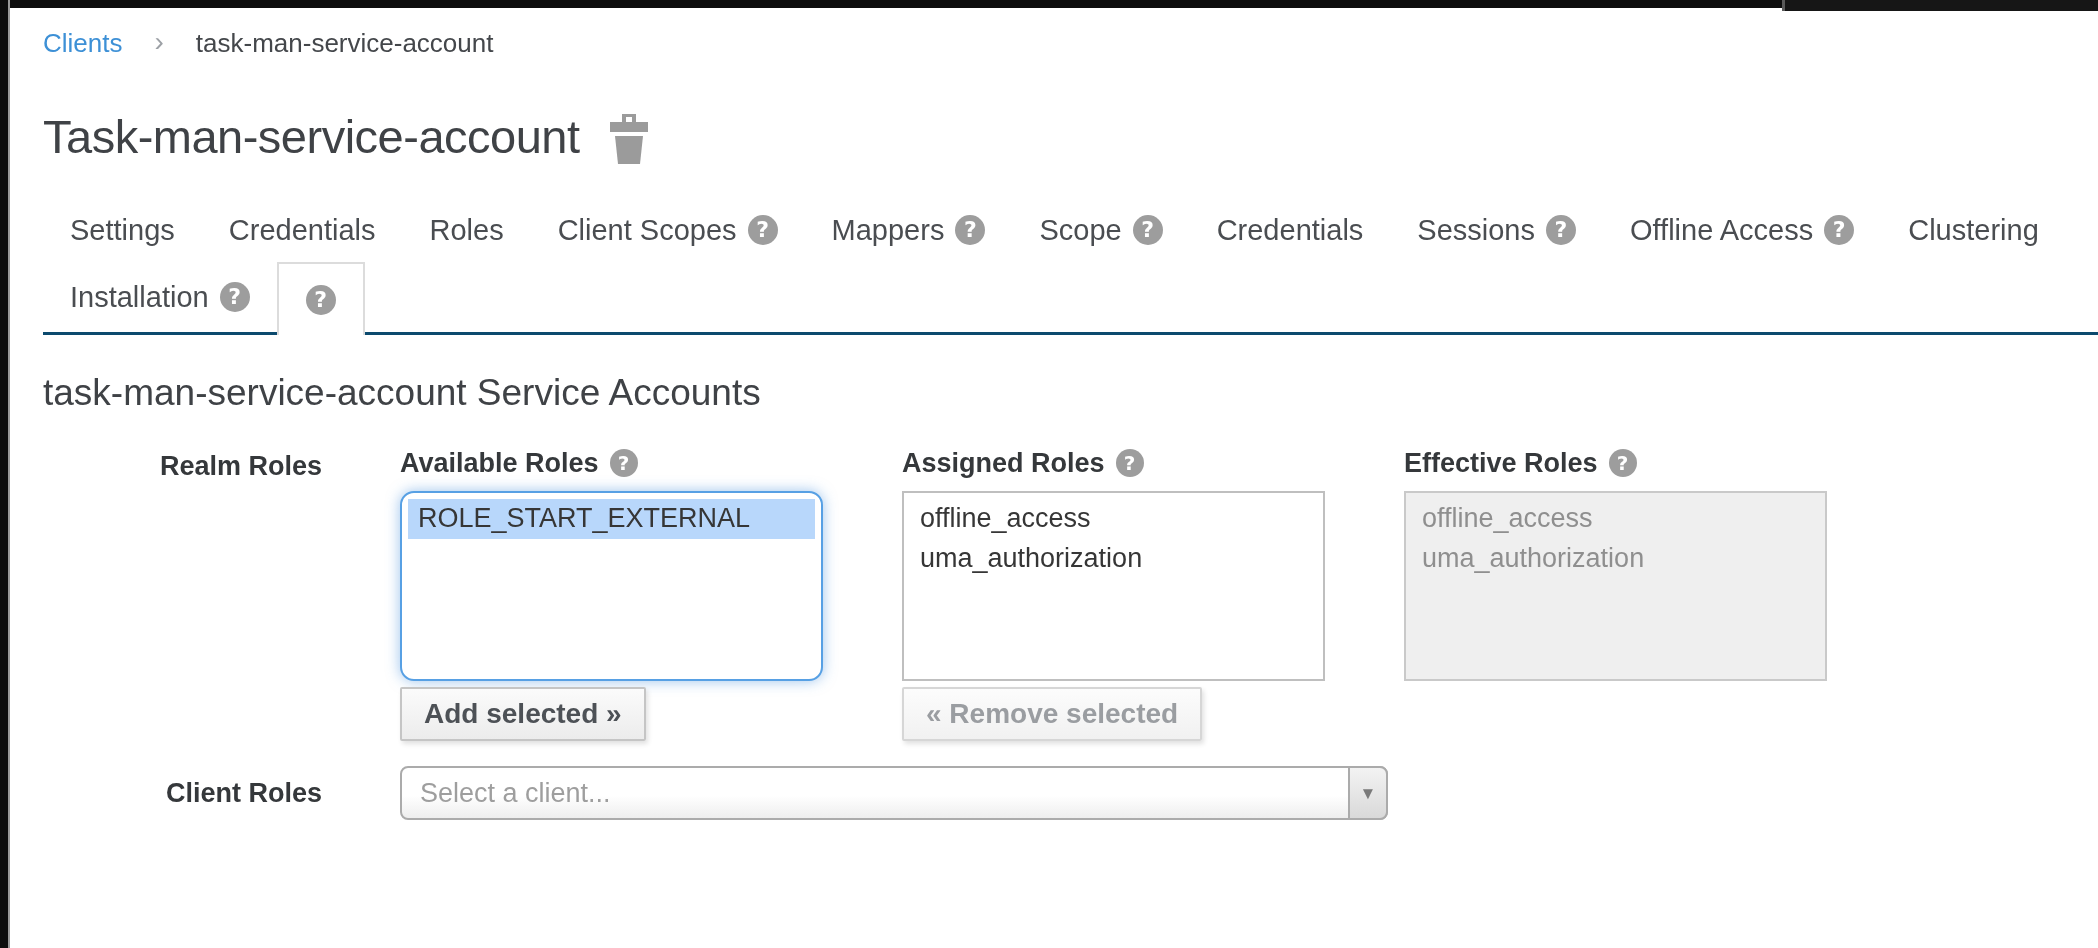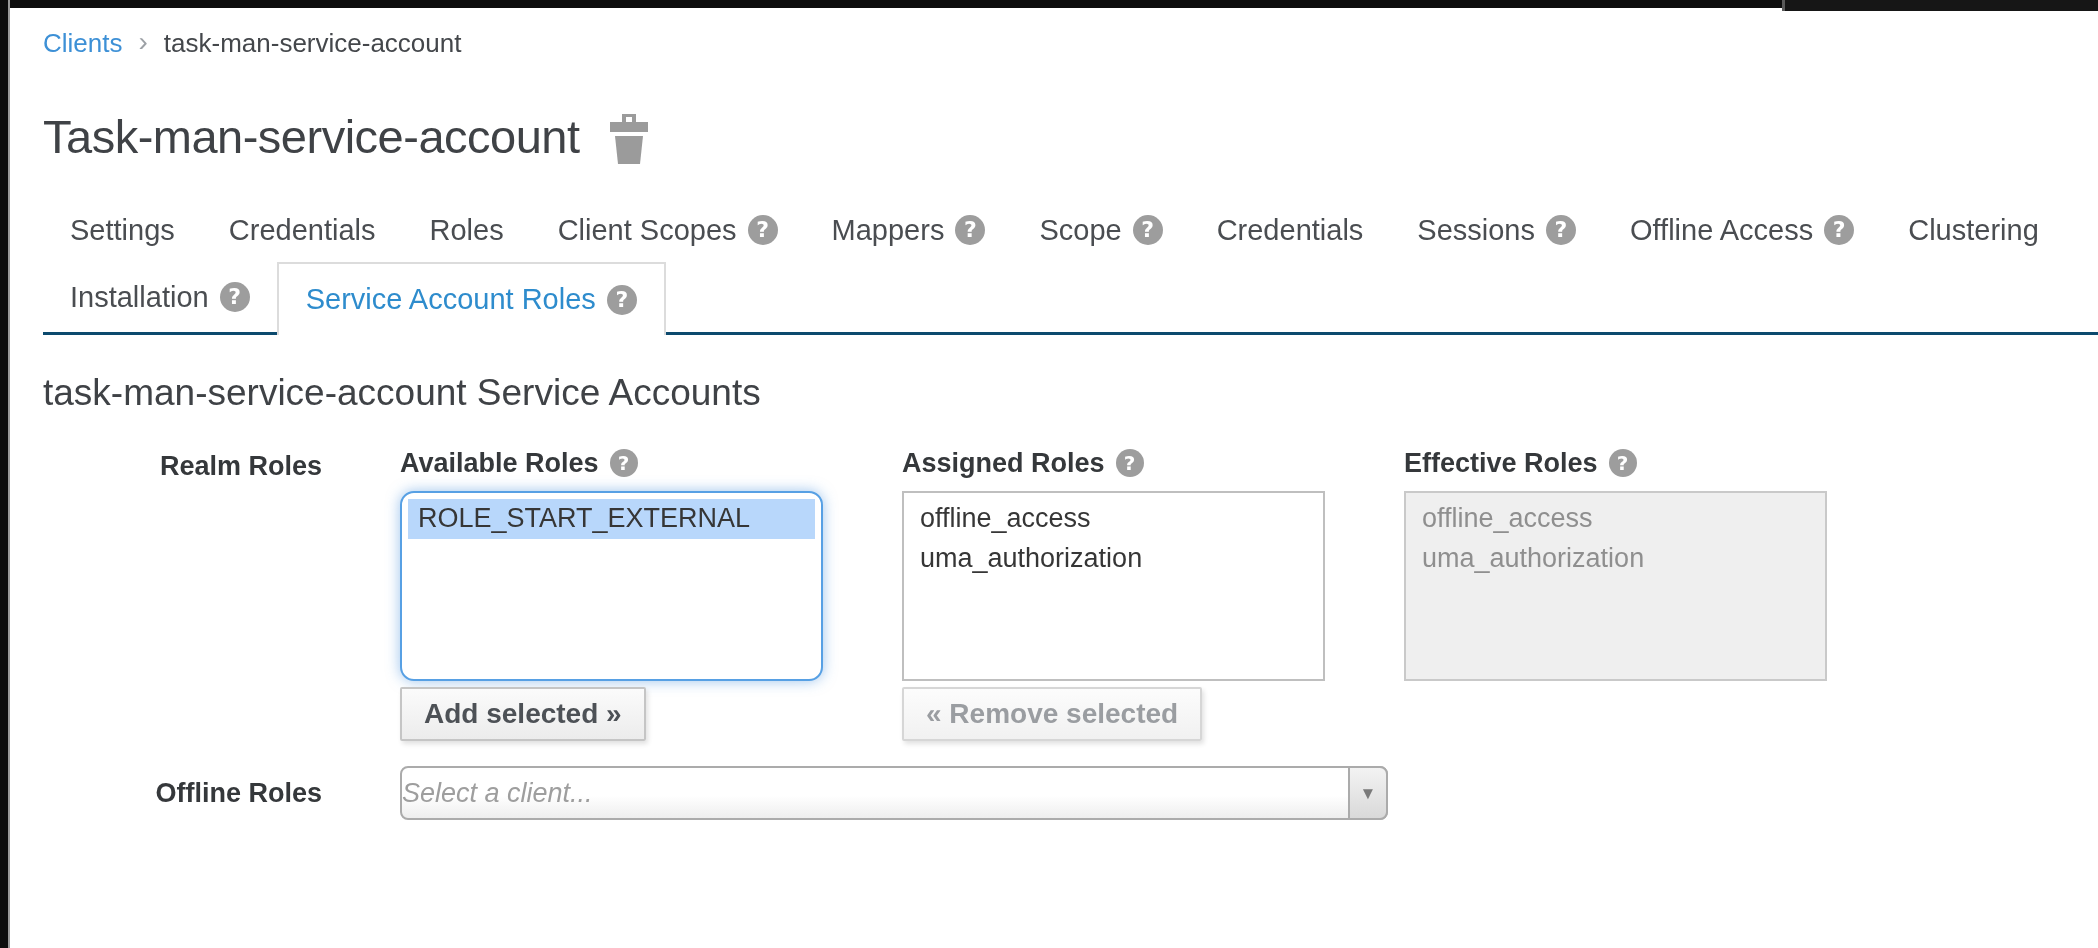--- a/index.html
+++ b/index.html
@@ -7,21 +7,21 @@
     width:2098px;height:948px;position:relative;overflow:hidden;
     font-family:"Liberation Sans","DejaVu Sans",sans-serif;
     -webkit-font-smoothing:antialiased;
   }
   
   .topbar{position:absolute;left:0;top:0;width:2098px;height:8px;background:#0d0d0d;}
   .topbar-right{position:absolute;left:1782px;top:0;width:316px;height:11px;background:#161616;border-left:3px solid #5a5a5a;box-sizing:border-box;}
   .leftstrip{position:absolute;left:0;top:0;width:8px;height:948px;background:#0d0d0d;border-right:2px solid #9a9a9a;}
 
   
-  .breadcrumb{position:absolute;left:43px;top:28px;font-size:26px;display:flex;gap:16px;color:#72767b;}
+  .breadcrumb{position:absolute;left:43px;top:28px;font-size:26px;display:flex;gap:32px;color:#72767b;}
   .breadcrumb a{color:#3d90d6;text-decoration:none;cursor:pointer;}
   .breadcrumb .sep{color:#9da1a6;font-size:28px;line-height:1;}
   .breadcrumb .current{color:#44474b;}
 
   
   .title-row{position:absolute;left:43px;top:108px;display:flex;align-items:center;gap:28px;}
   .page-title{font-size:47px;font-weight:300;color:#3f4246;letter-spacing:-0.5px;}
   .trash{cursor:pointer;display:inline-flex;margin-top:6px;}
 
   
@@ -56,21 +56,21 @@
     padding:9px 22px;cursor:pointer;box-shadow:2px 3px 5px rgba(0,0,0,.12);white-space:nowrap;}
   .btn.disabled{color:#9a9da1;background:linear-gradient(to bottom,#fcfcfc,#f1f1f1);border-color:#d6d6d6;cursor:default;}
 
   
   .client-row{position:absolute;left:43px;top:766px;display:flex;align-items:center;}
   .client-row .label-col{padding-top:0;}
   .combo{position:relative;box-sizing:border-box;margin-left:78px;width:988px;height:54px;
     border:2px solid #ababab;border-radius:8px;cursor:pointer;
     background:linear-gradient(to bottom,#ffffff 55%,#eeeeee 100%);
     display:flex;align-items:center;}
-  .combo-placeholder{font-size:27px;color:#9e9e9e;font-style:italic;}
+  .combo-placeholder{font-size:27px;color:#9e9e9e;padding-left:18px;}
   .combo-arrow{position:absolute;right:-2px;top:-2px;bottom:-2px;width:40px;box-sizing:border-box;
     border:2px solid #ababab;border-radius:0 8px 8px 0;
     background:linear-gradient(to bottom,#f3f3f3,#d9d9d9);
     display:flex;align-items:center;justify-content:center;}
   .combo-arrow .glyph{font-size:17px;color:#7a7a7a;line-height:1;}
 </style>
 </head>
 <body>
 
 <div class="topbar"></div>
@@ -132,21 +132,20 @@
     <div class="tab">
         <span>Clustering</span>
       </div>
   </div>
   <div class="tabs-row tabs-row2">
     <div class="tab">
         <span>Installation</span>
         <span class="help-icon">?</span>
       </div>
     <div class="tab active">
-        <span>Service Account Roles</span>
         <span class="help-icon">?</span>
       </div>
   </div>
 </div>
 
 <div class="section-heading">task-man-service-account Service Accounts</div>
 
 <div class="realm-row">
   <div class="label-col">Realm Roles</div>
   <div class="role-cols">
@@ -182,20 +181,20 @@
       <div class="listbox disabled">
         <div class="option">offline_access</div>
         <div class="option">uma_authorization</div>
       </div>
     </div>
 
   </div>
 </div>
 
 <div class="client-row">
-  <div class="label-col">Offline Roles</div>
+  <div class="label-col">Client Roles</div>
   <div class="combo">
     <span class="combo-placeholder">Select a client...</span>
     <span class="combo-arrow">
       <span class="glyph">▼</span>
     </span>
   </div>
 </div>
 
 </body></html>

